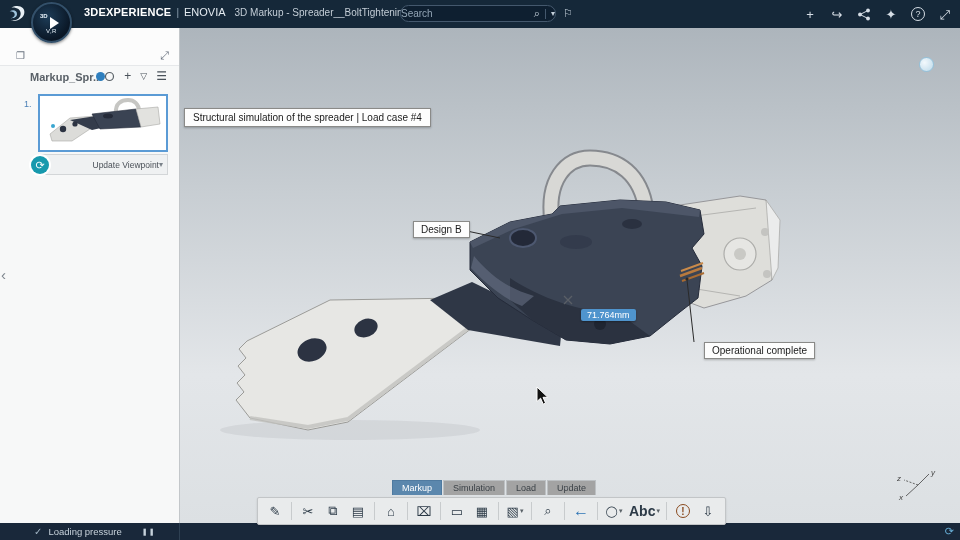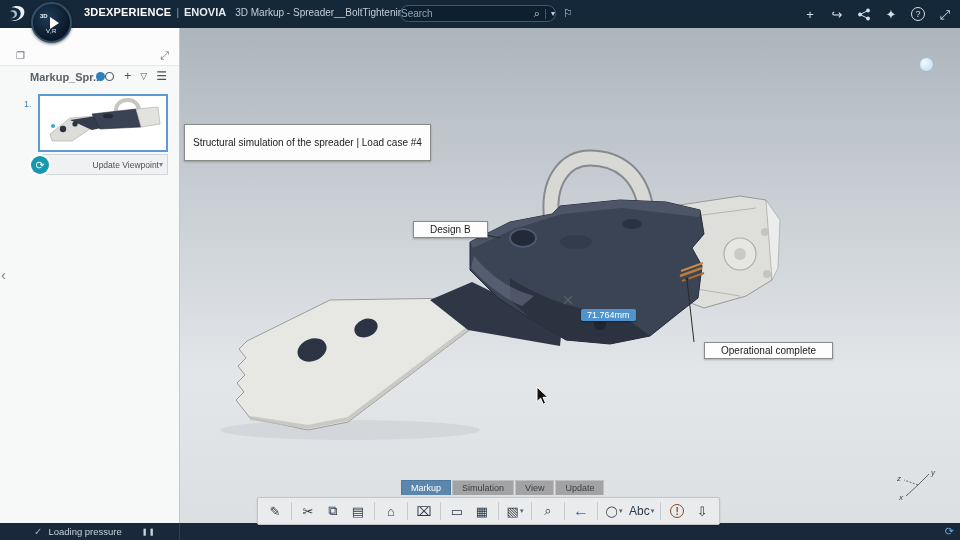--- a/index.html
+++ b/index.html
@@ -11,21 +11,21 @@
   #logo{position:absolute;left:6px;top:3px;width:22px;height:22px}
   #compass{position:absolute;left:31px;top:2px;width:41px;height:41px;border-radius:50%;
     background:radial-gradient(circle at 40% 35%,#1d3c57,#0a1726 70%);border:2px solid #33506a;z-index:7;
     box-shadow:0 1px 3px rgba(0,0,0,.5);color:#e8f2fa;font-size:6px}
   #compass .c-top{position:absolute;left:7px;top:9px;font-weight:bold}
   #compass .c-bottom{position:absolute;left:13px;bottom:7px;letter-spacing:.5px}
   #compass .play{position:absolute;left:17px;top:13px;width:0;height:0;border-left:9px solid #fff;border-top:6px solid transparent;border-bottom:6px solid transparent}
   #brand-area{position:absolute;left:84px;top:0;height:24px;display:flex;align-items:center;gap:5px;font-size:10px;white-space:nowrap}
   .brand{font-weight:bold;font-size:11px;color:#fff;letter-spacing:.2px}
   .brand-sep{color:#8fa2b3}
-  .app{font-weight:bold;color:#e4ebf1;font-size:11px}
+  .app{font-weight:normal;color:#e4ebf1;font-size:11px}
   .doc{color:#c3cdd6;margin-left:4px}
   .tb-chev{color:#9fb0c0;font-size:9px;margin-left:2px}
   #searchbox{position:absolute;left:400px;top:5px;width:156px;height:17px;background:#0e1f30;border:1px solid #44586d;border-radius:9px;display:flex;align-items:center;padding:0 0;gap:5px}
   #searchbox input{flex:1;background:transparent;border:none;outline:none;color:#cfd9e2;font-size:10px;font-family:"Liberation Sans",sans-serif;min-width:0}
   #searchbox input::placeholder{color:#93a5b5}
   .sb-sep{width:1px;height:10px;background:#44586d}
   .sb-ic{color:#c4d0da;font-size:11px;line-height:1}
   #tag-icon{position:absolute;left:563px;top:7px;color:#c4d0da;font-size:11px}
   #topbar-right{position:absolute;right:8px;top:0;height:28px;display:flex;align-items:center;gap:13px}
   .tr-ic{color:#d6dee6;font-size:13px;line-height:1;text-align:center;min-width:14px;cursor:default}
@@ -43,41 +43,41 @@
   .thumb{position:absolute;left:38px;top:66px;width:130px;height:58px;background:#fff;border:2px solid #5b9bd5}
   .uvp{position:absolute;left:38px;top:126px;width:130px;height:21px;background:#eff1f2;border:1px solid #d3d6d8;display:flex;align-items:center}
   .uvp-circle{position:absolute;left:-8px;top:1px;width:18px;height:18px;border-radius:50%;background:#1799ad;color:#fff;font-size:11px;display:flex;align-items:center;justify-content:center;box-shadow:0 0 0 2px #fff}
   .uvp-label{flex:1;text-align:right;font-size:8.5px;color:#4a5058;padding-left:10px}
   .uvp-chev{font-size:8px;color:#7a828a;margin-right:4px}
   #collapse-left{position:absolute;left:1px;top:266px;font-size:15px;color:#7d858d;z-index:4}
 
   
   #viewport{position:absolute;left:180px;top:28px;width:780px;height:495px;background:linear-gradient(180deg,#adb5bc 0%,#c7cdd2 32%,#e3e6e9 70%,#dce0e3 100%);overflow:hidden}
   #model-svg{position:absolute;left:0;top:0}
-  .vlabel{position:absolute;background:#fdfdfd;border:1px solid #8a8a88;color:#1a1a1a;font-size:10px;padding:2px 16px;white-space:nowrap;box-shadow:0 1px 2px rgba(0,0,0,.25)}
-  #scene-label{left:4px;top:96px;padding:12px 8px}
+  .vlabel{position:absolute;background:#fdfdfd;border:1px solid #8a8a88;color:#1a1a1a;font-size:10px;padding:2px 7px;white-space:nowrap;box-shadow:0 1px 2px rgba(0,0,0,.25)}
+  #scene-label{left:4px;top:80px;padding:3px 8px}
   #design-label{left:233px;top:193px}
   #pressure-label{left:524px;top:314px}
   #measure-tip{position:absolute;left:401px;top:281px;background:#4f94cd;color:#fff;font-size:9px;padding:1px 6px;border-radius:2px;box-shadow:0 1px 2px rgba(0,0,0,.3)}
   #vp-bubble{position:absolute;right:26px;top:29px;width:15px;height:15px;border-radius:50%;background:radial-gradient(circle at 35% 35%,#f3f9fc,#bcd9ea);border:1px solid #93c2dc}
   #axis-triad{position:absolute;right:22px;bottom:22px}
   #cursor{position:absolute;left:356px;top:358px}
 
   
-  #tabs-row{position:absolute;left:401px;top:480px;height:15px;display:flex;z-index:3}
+  #tabs-row{position:absolute;left:392px;top:480px;height:15px;display:flex;z-index:3}
   .rtab{font-size:9px;padding:2px 9px 2px;margin-right:1px;background:#a3a3a3;color:#3a4046;border:1px solid #bcc0c3;border-bottom:none}
   .rtab.active{background:#5b87ad;color:#fff;border-color:#4f7aa0}
   #heart{position:absolute;left:561px;top:480px;font-size:11px;color:#9aa1a8;z-index:3}
   #toolbar{position:absolute;left:257px;top:497px;height:28px;background:#e9ebec;border:1px solid #c2c5c7;border-radius:2px;display:flex;align-items:center;padding:0 5px;gap:1px;z-index:3;box-shadow:0 1px 2px rgba(0,0,0,.15)}
   .tbtn{height:24px;min-width:24px;border:none;background:transparent;display:flex;align-items:center;justify-content:center;font-size:13px;color:#2c3a47;font-family:"Liberation Sans",sans-serif;padding:0 2px}
   .tbtn .dd{font-size:7px;color:#5a6268;margin-left:1px}
   .tsep{width:1px;height:18px;background:#c8cbcd;margin:0 3px}
   .tbtn.blue{color:#2e74b5;font-size:16px;font-weight:bold}
   .tbtn.warn .g{width:14px;height:14px;border:1.5px solid #8a4a1f;border-radius:50%;color:#8a4a1f;font-size:10px;font-weight:bold;display:flex;align-items:center;justify-content:center}
-  .tbtn .abc{font-size:12px;font-weight:normal}
+  .tbtn .abc{font-size:14px;font-weight:bold}
 
   
   #statusbar{position:absolute;left:0;bottom:0;width:960px;height:17px;background:#19283a;color:#c7d2db;display:flex;align-items:center;font-size:9.5px}
   #status-left{width:180px;height:100%;display:flex;align-items:center;padding-left:34px;border-right:1px solid #2e4052;gap:6px}
   .check{color:#9fb3c2;font-size:10px}
   .pause{font-size:7px;letter-spacing:1px;margin-left:14px;color:#c7d2db}
   #status-swirl{position:absolute;right:6px;top:2px;color:#6ab4dd;font-size:11px}
 </style>
 </head>
 <body>
@@ -222,21 +222,21 @@
   </svg>
 
   <svg id="cursor" width="14" height="20" viewBox="0 0 14 20">
     <path d="M1,1 L1,15.5 L4.6,12.2 L7.2,18.2 L9.6,17.1 L7,11.3 L11.8,11.3 Z" fill="#111" stroke="#fff" stroke-width="1"></path>
   </svg>
 </div>
 
 <div id="tabs-row">
   <span class="rtab active">Markup</span>
   <span class="rtab">Simulation</span>
-  <span class="rtab">View</span>
+  <span class="rtab">Load</span>
   <span class="rtab">Update</span>
 </div>
 <span id="heart">♡</span>
 
 <div id="toolbar">
   <button class="tbtn">
       <span class="g">✎</span>
     </button>
   <span class="tsep"></span>
   <button class="tbtn">

